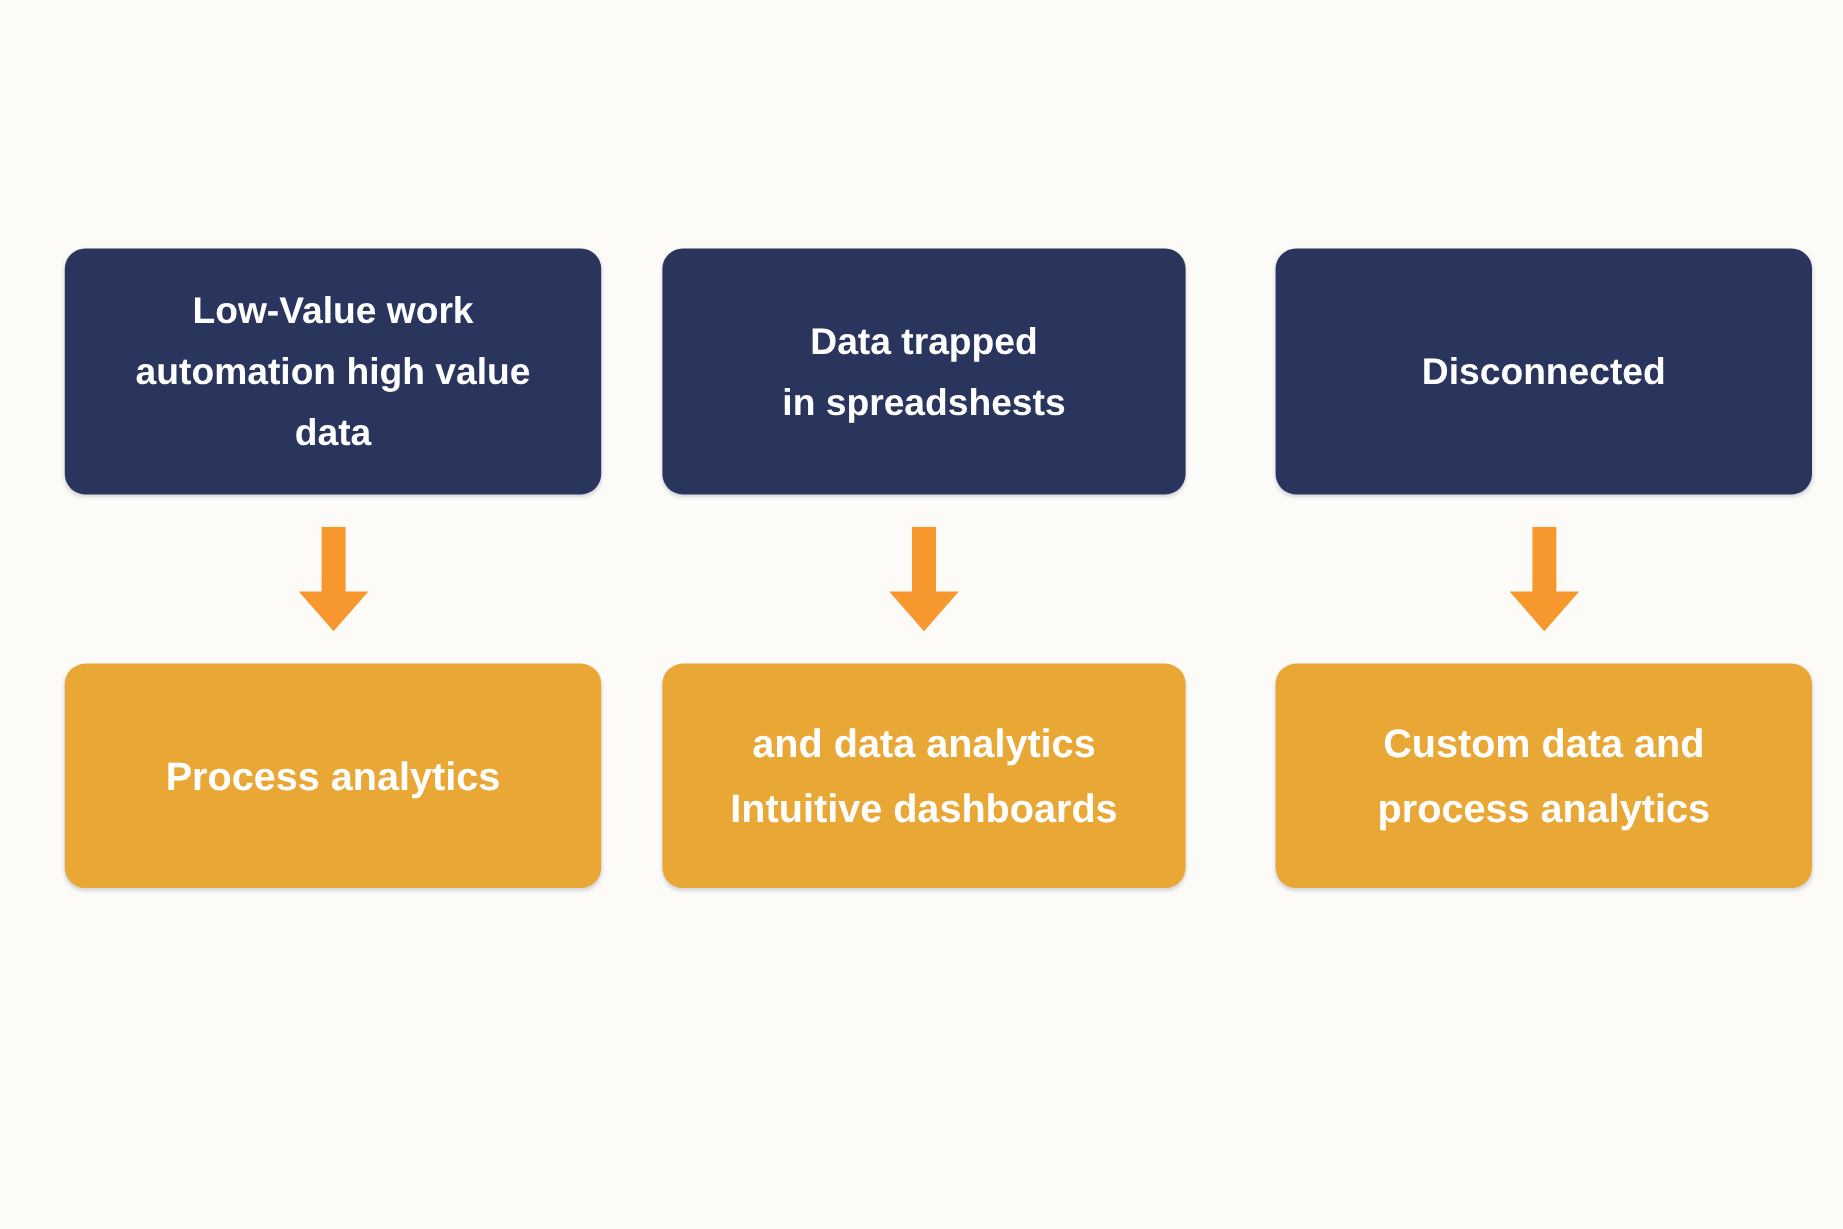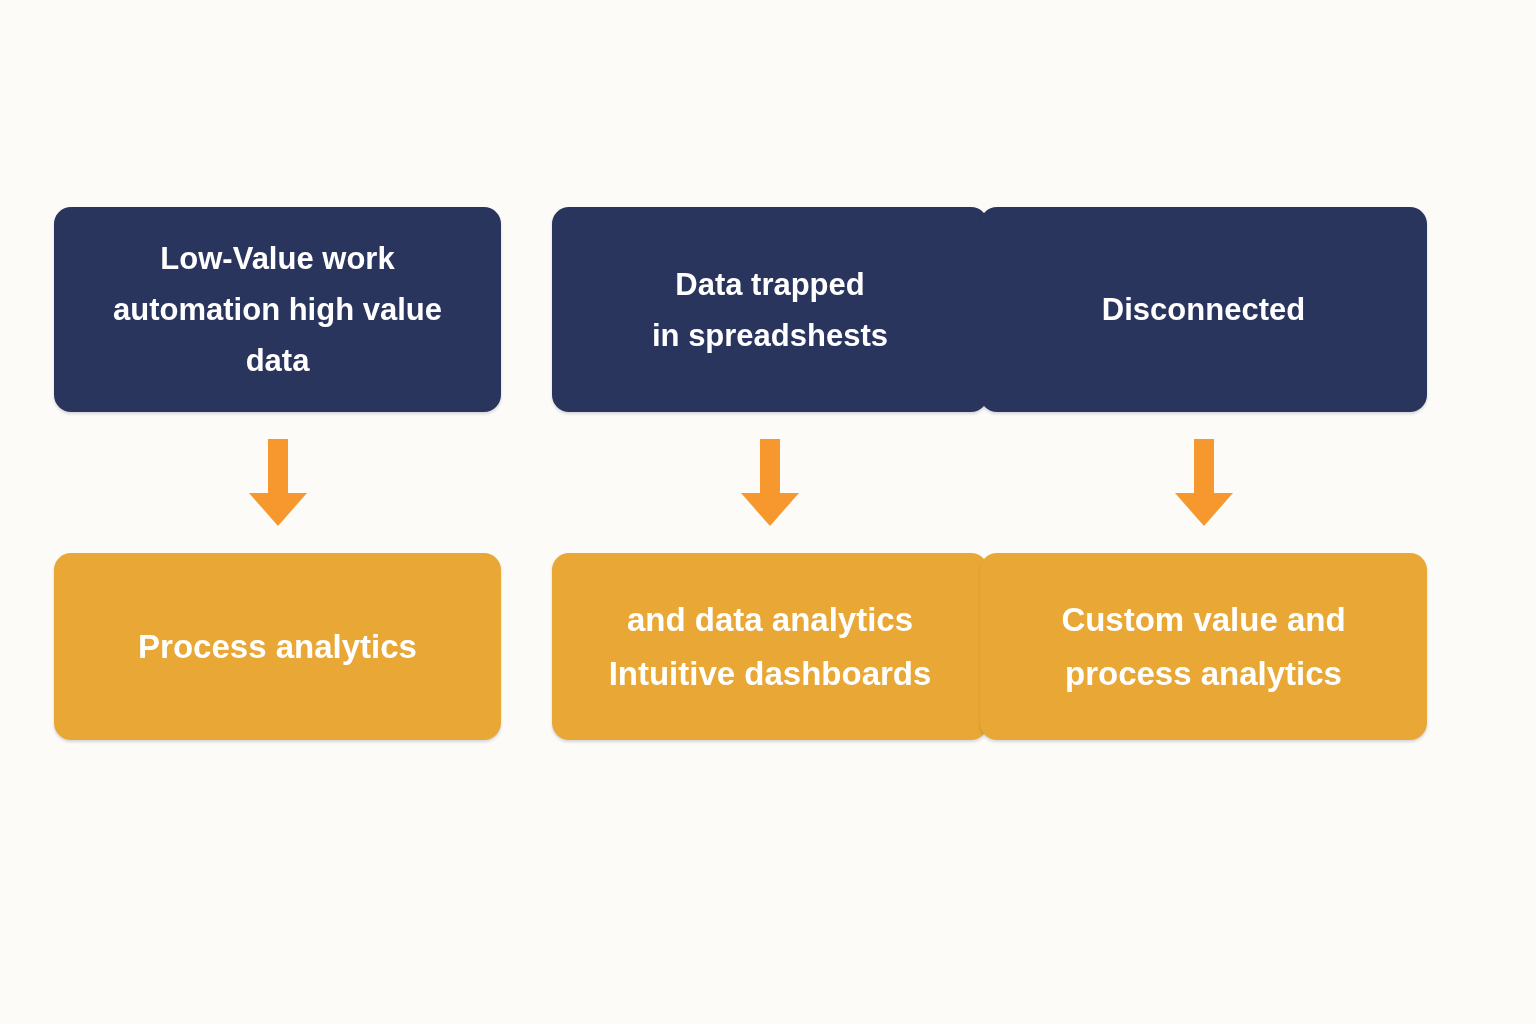--- a/index.html
+++ b/index.html
@@ -13,21 +13,21 @@
     width: 1418px;
     height: 1024px;
   }
   .col {
     position: absolute;
     top: 207px;
     height: 533px;
   }
   .col-1 { left: 54px;  width: 447px; }
   .col-2 { left: 552px; width: 436px; }
-  .col-3 { left: 980px; width: 447px; }
+  .col-3 { left: 1063px; width: 447px; }
 
   .problem-box, .solution-box {
     position: absolute;
     left: 0; right: 0;
     border-radius: 17px;
     display: flex;
     align-items: center;
     justify-content: center;
     text-align: center;
     color: var(--text, #FFFFFF);
@@ -115,19 +115,19 @@
         <span>Disconnected</span>
       </div>
     </div>
     <div class="arrow-wrap">
       <svg width="58" height="87" viewBox="0 0 58 87" aria-hidden="true">
         <path class="arrow-fill" d="M19 0 h20 v54 h19 L29 87 L0 54 h19 Z"></path>
       </svg>
     </div>
     <div class="solution-box">
       <div class="box-text">
-        <span>Custom value and</span>
+        <span>Custom data and</span>
         <span>process analytics</span>
       </div>
     </div>
   </div>
 
 </div>
 
 </body></html>

